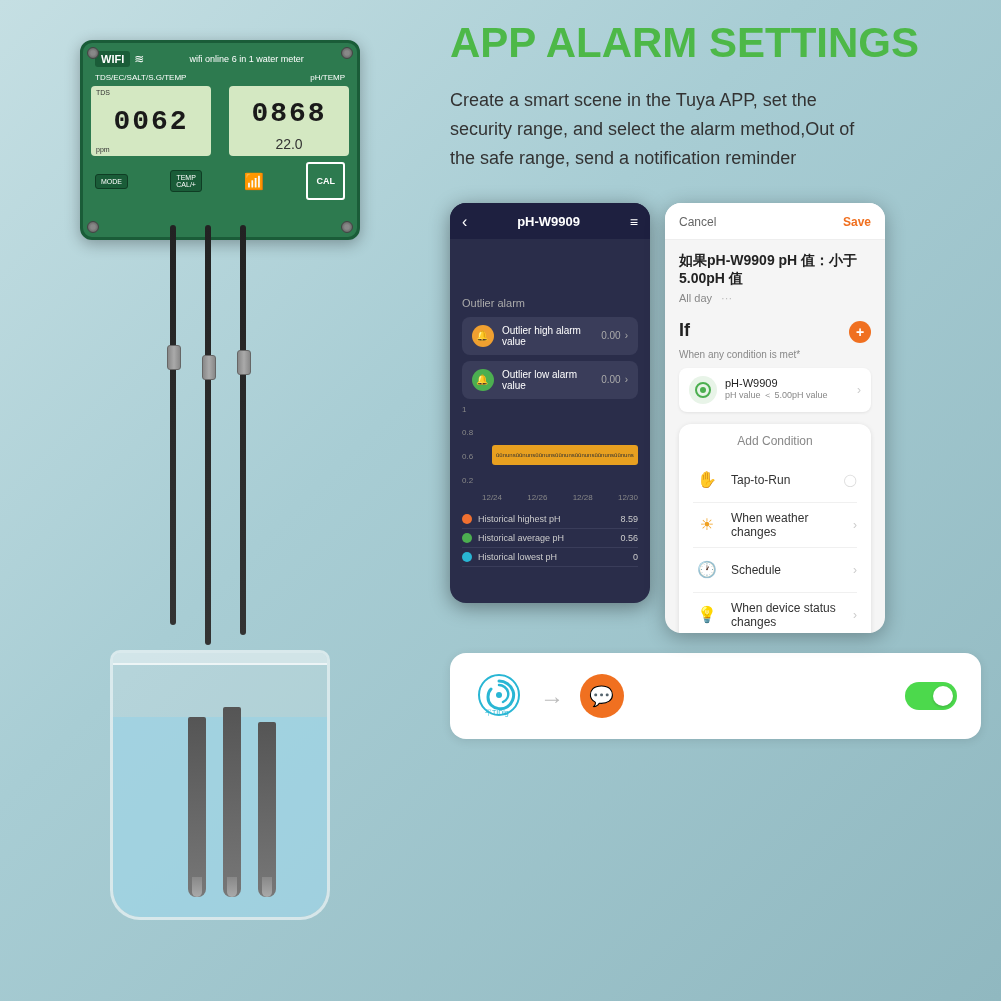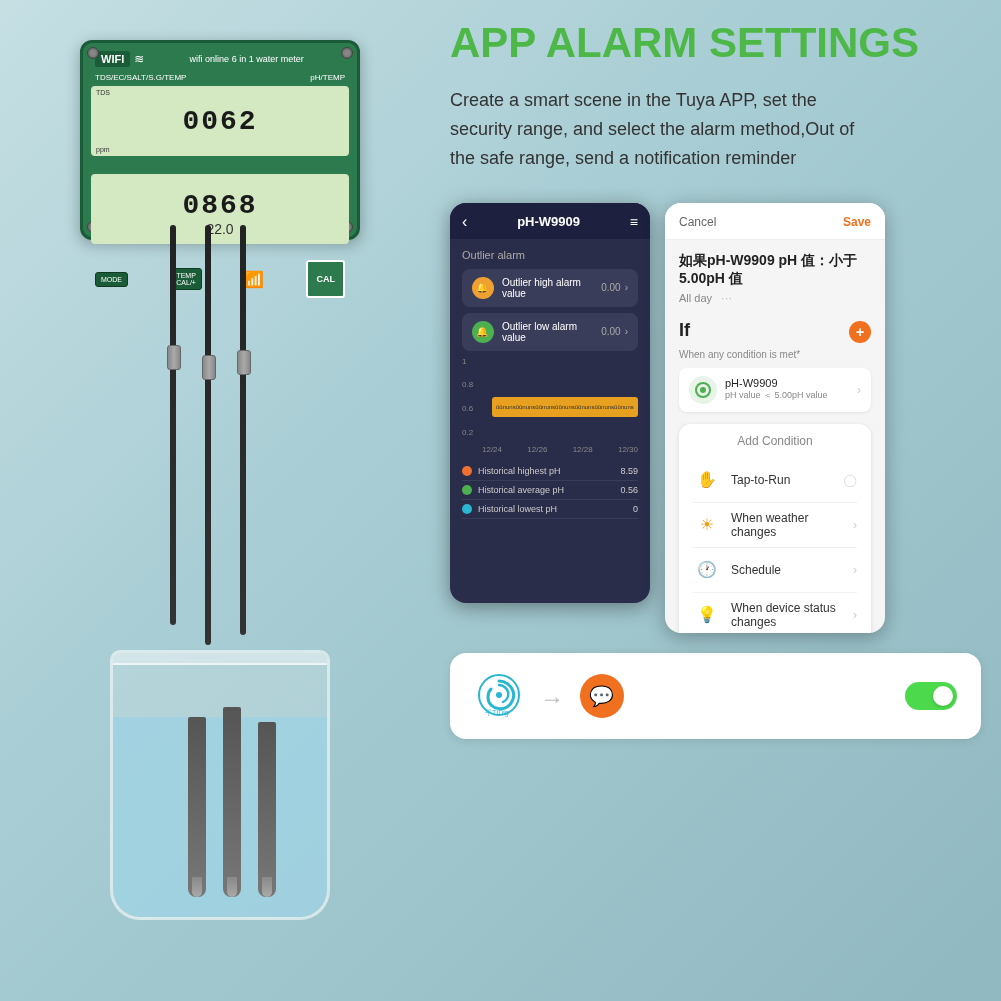--- a/index.html
+++ b/index.html
@@ -74,22 +74,21 @@
     }
 
     .meter-label {
       color: white;
       font-size: 8px;
     }
 
     .displays-row {
       display: flex;
       gap: 18px;
-      margin-bottom: 16px;
-      flex-direction: column;
+      margin-bottom: 6px;
     }
 
     .lcd-display {
       background: #d4e8c2;
       border-radius: 4px;
       padding: 4px 6px;
       flex: 1;
       min-height: 70px;
       display: flex;
       flex-direction: column;
@@ -349,20 +348,21 @@
     }
 
     .phone-body {
       padding: 10px 12px;
     }
 
     .outlier-alarm-title {
       color: #aaa;
       font-size: 11px;
       margin-bottom: 8px;
+      margin-top: 48px;
     }
 
     .alarm-row {
       background: #3a3d5a;
       border-radius: 8px;
       padding: 8px 10px;
       display: flex;
       align-items: center;
       justify-content: space-between;
       margin-bottom: 6px;

